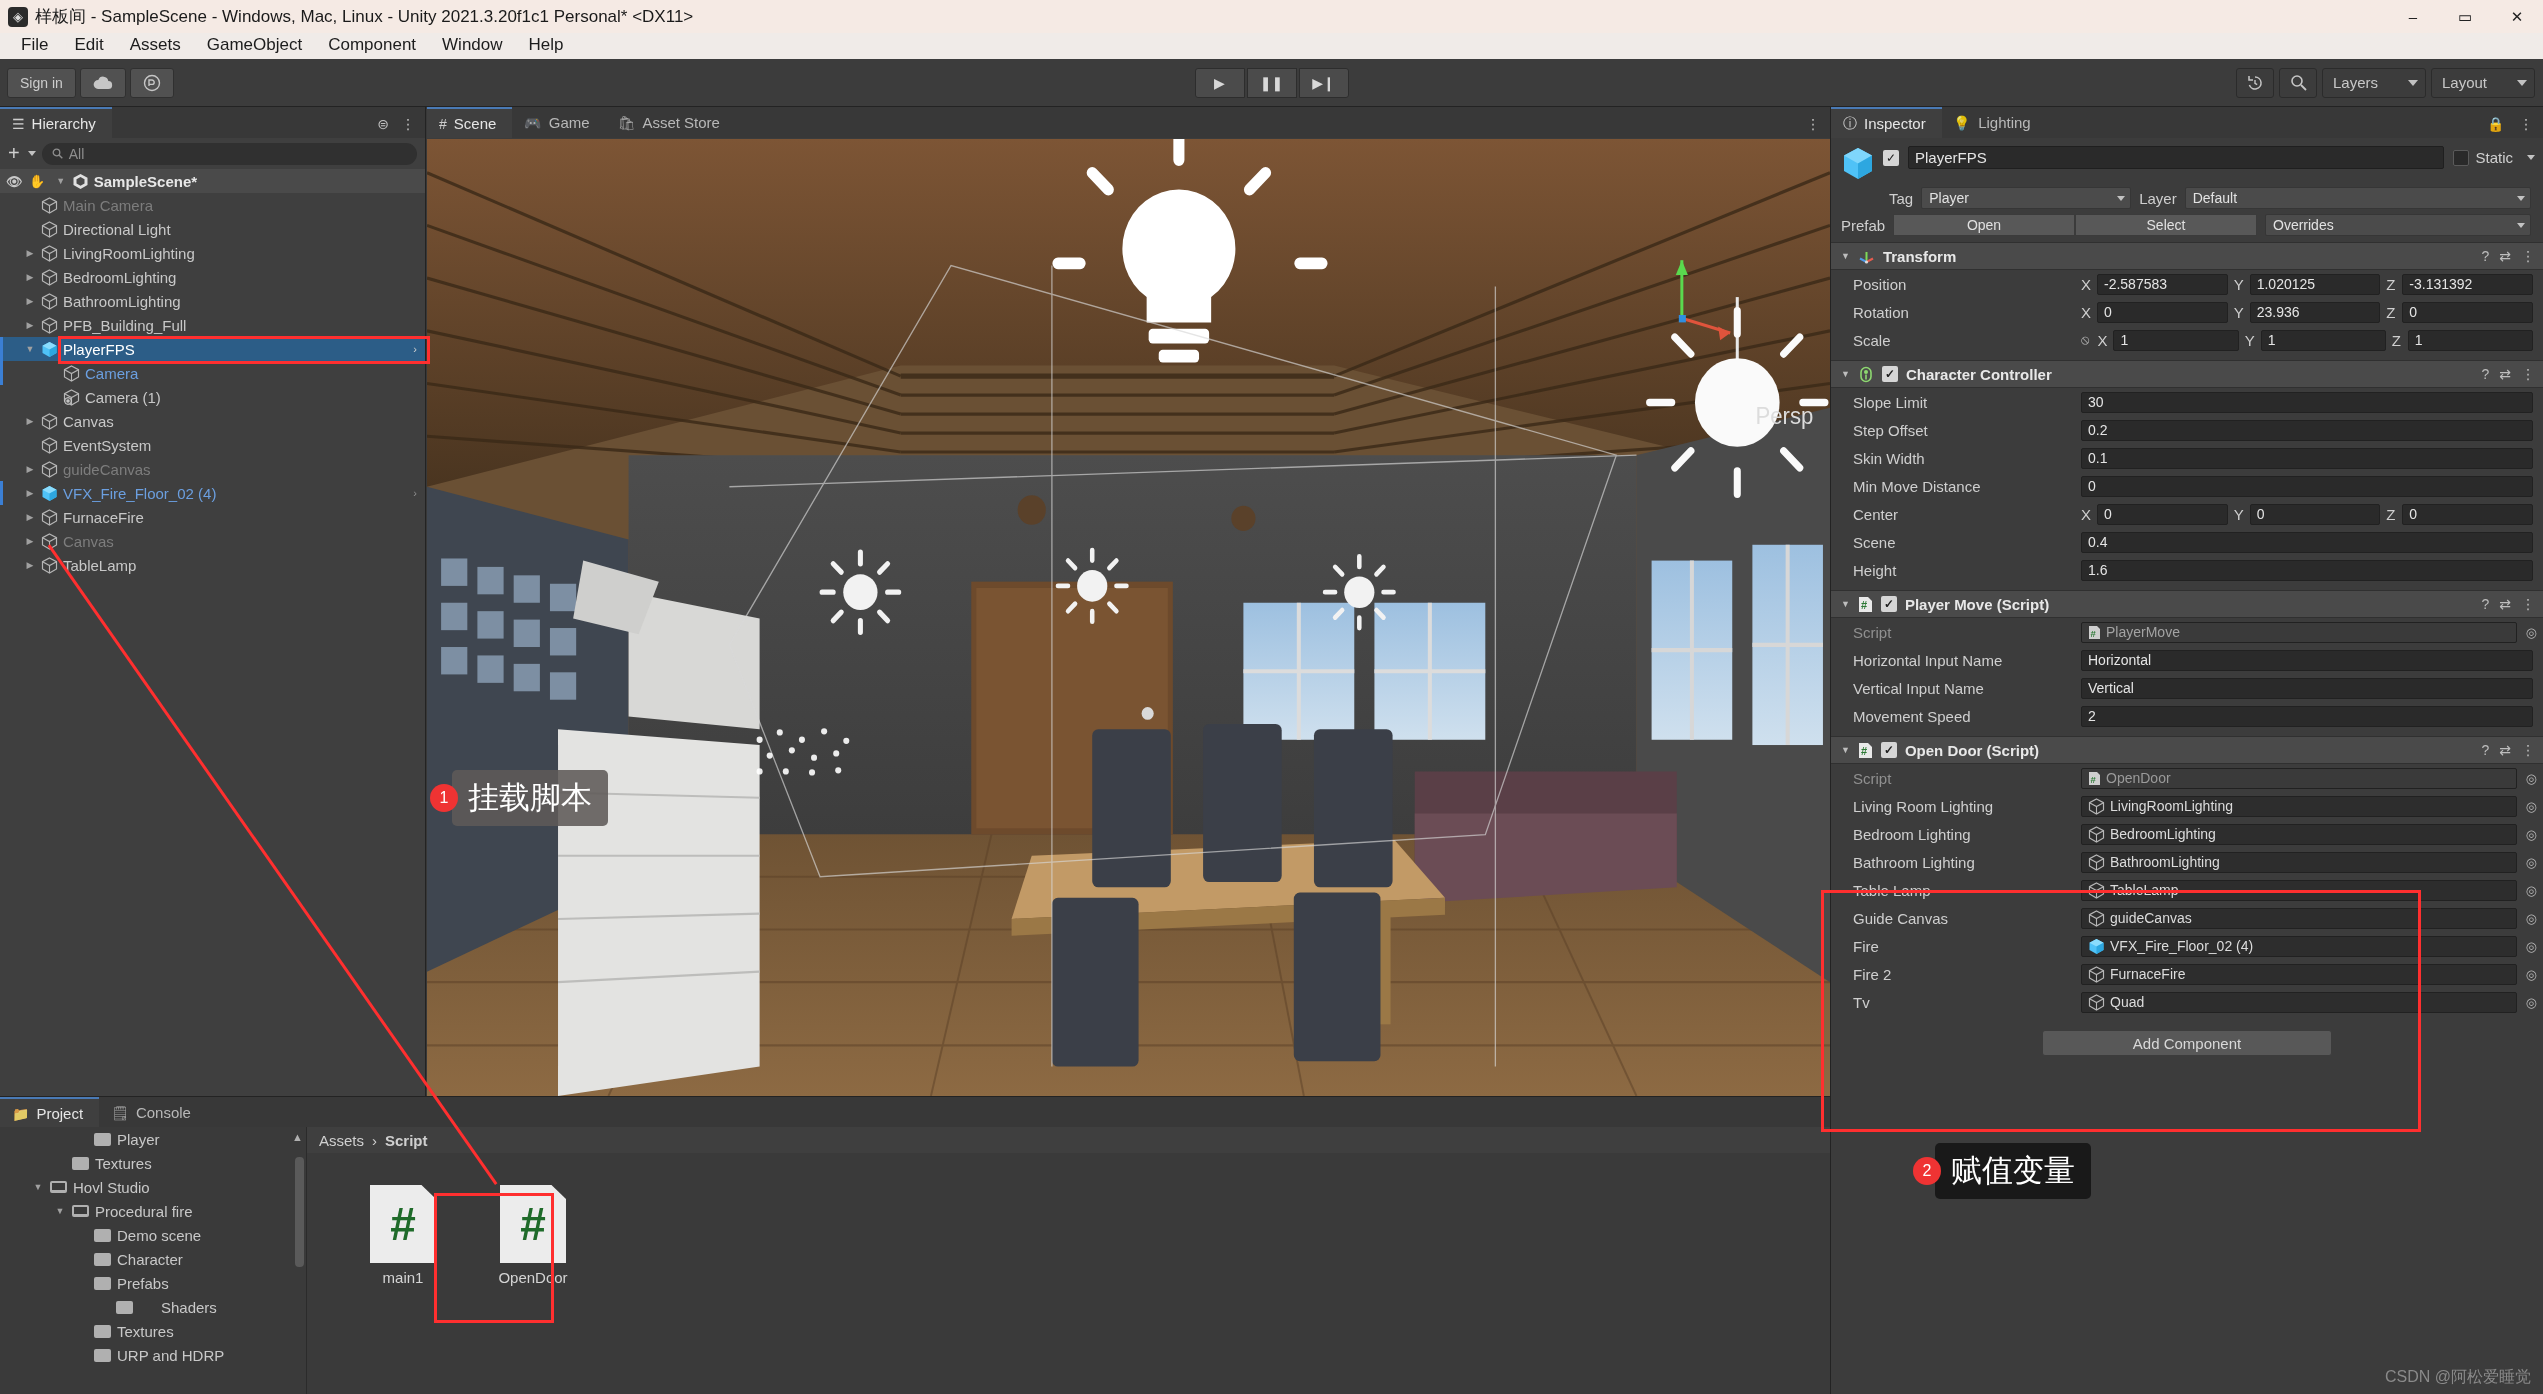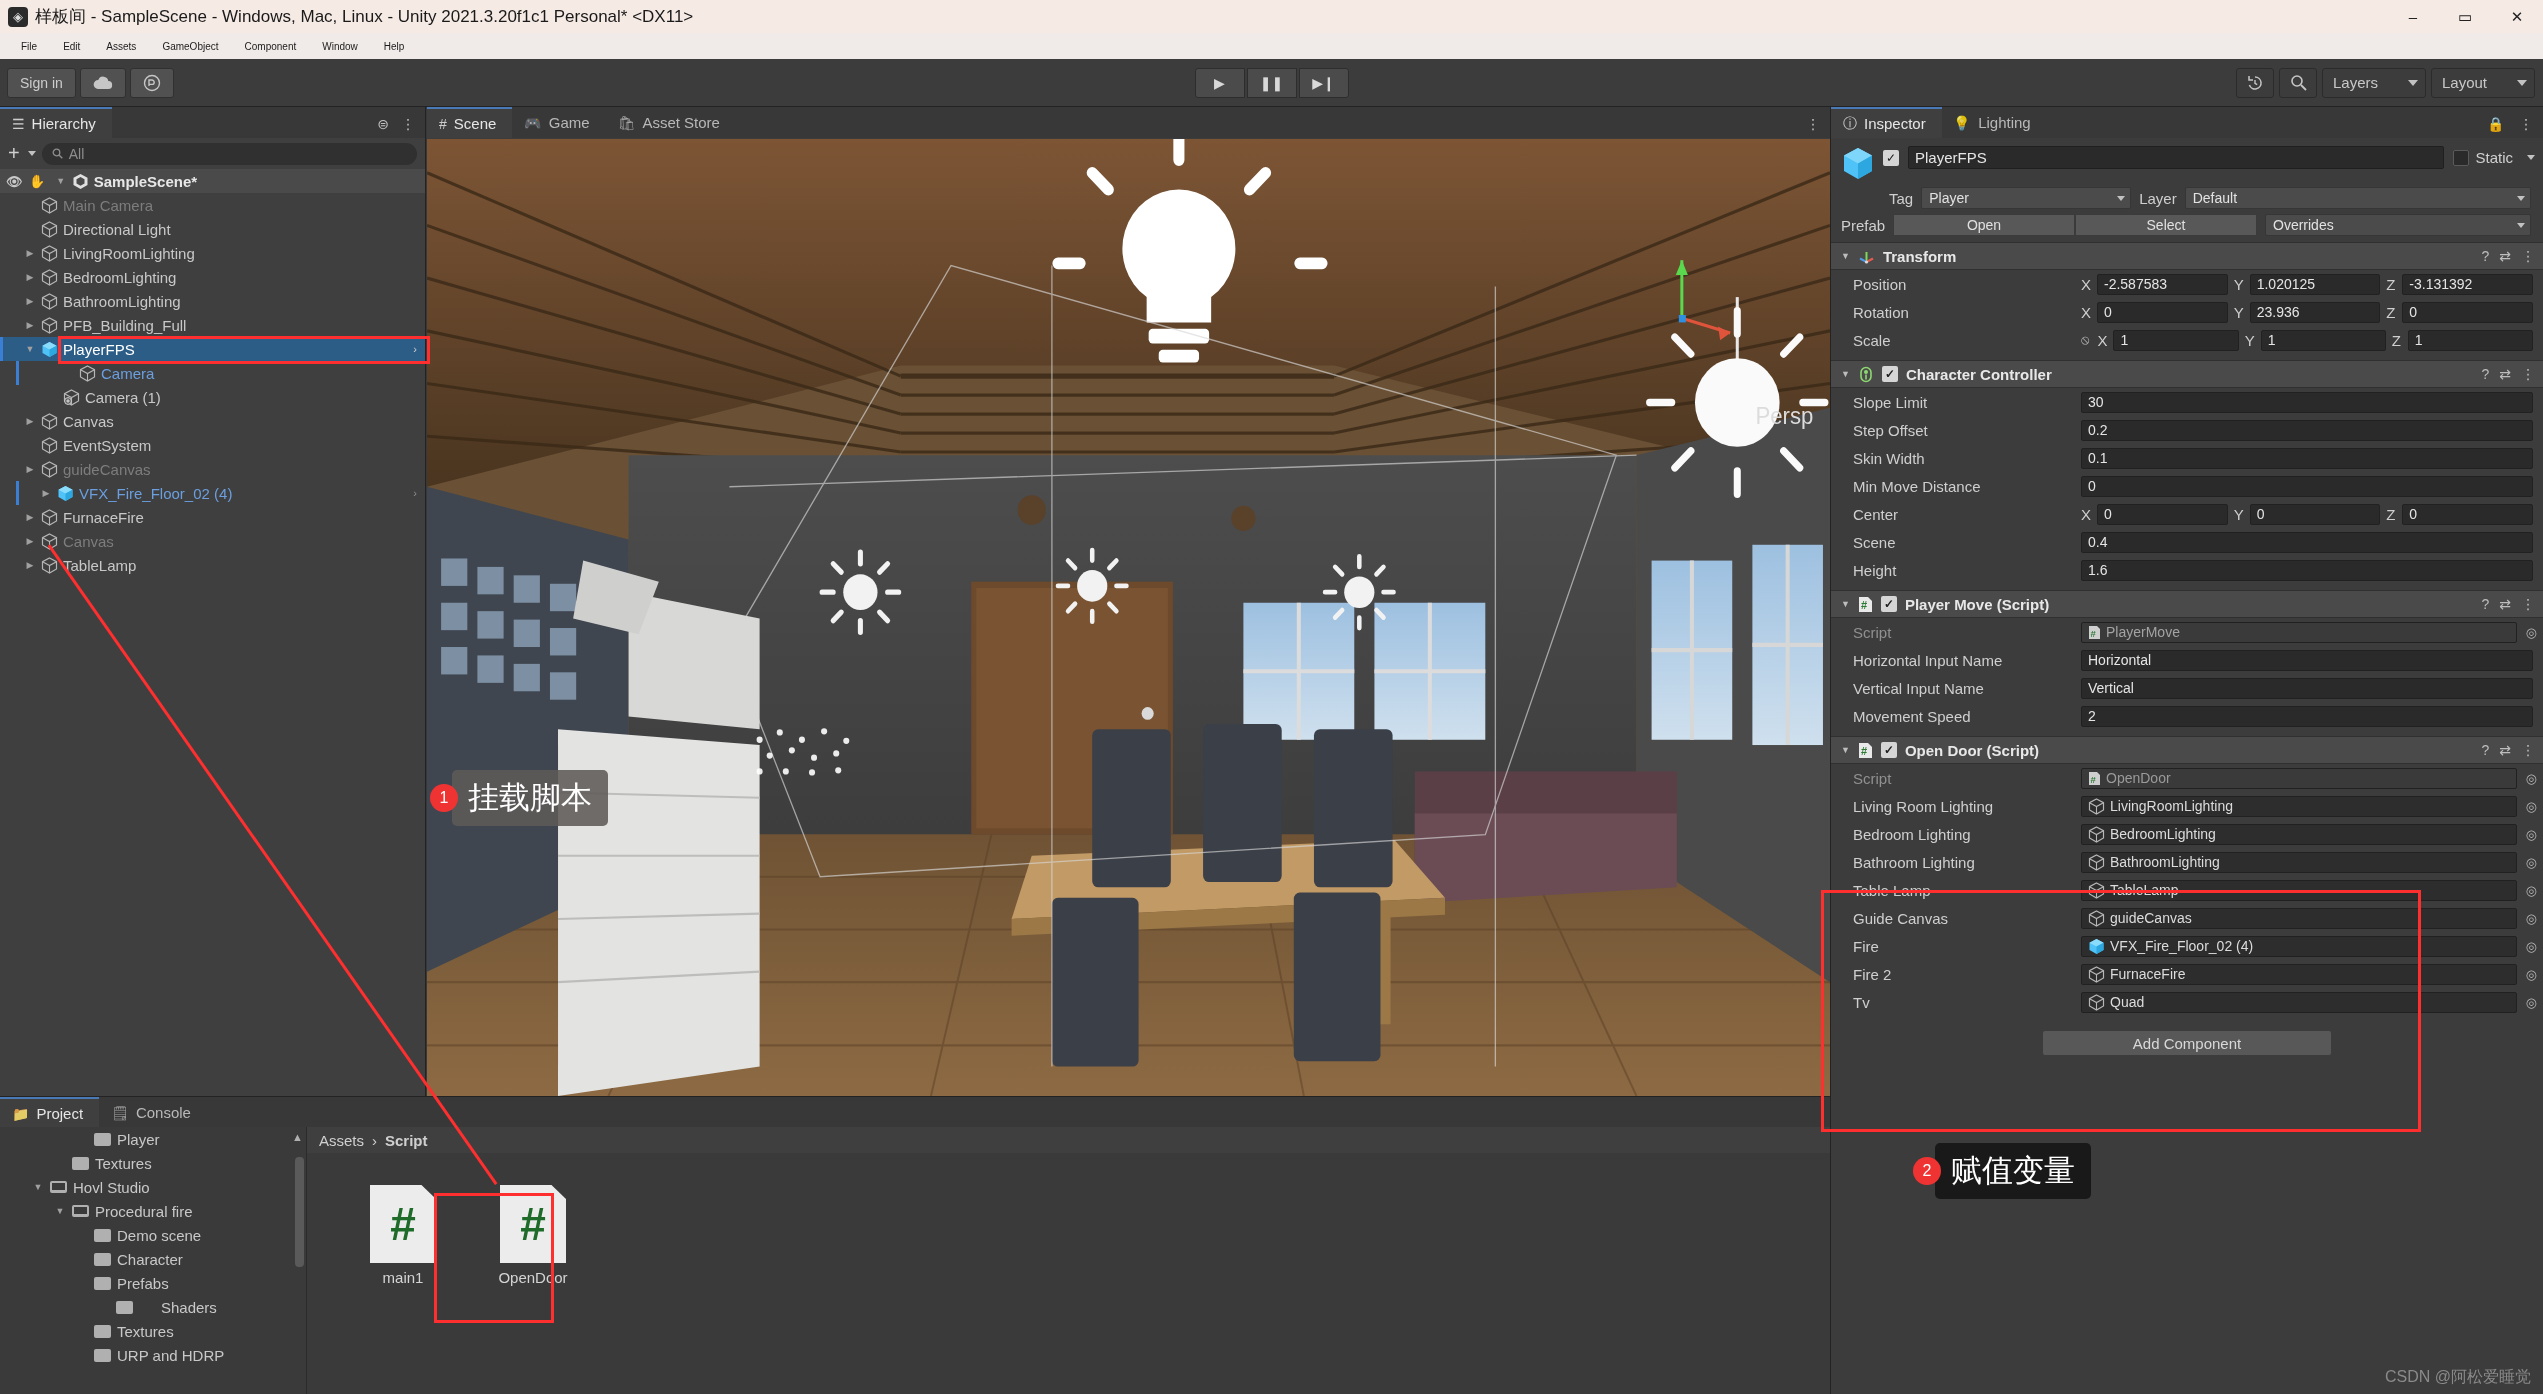--- a/index.html
+++ b/index.html
@@ -23,22 +23,22 @@
     background: #2b2b2b; color: #ddd; font-size: 13px;
     display: flex; align-items: center; justify-content: center;
     margin-right: 7px;
   }
   .win-btns { position: absolute; right: 0; top: 0; height: 33px; display: flex; }
   .win-btn { width: 52px; height: 33px; display: flex; align-items: center;
              justify-content: center; font-size: 15px; color: #222; }
 
   
   .menubar {
-    height: 26px; background: #f0ebe8; display: flex; align-items: center;
-    font-size: 10px; color: #1c1c1c; padding-left: 8px;
+    height: 26px; background: #f0ebe8; display: flex; 
+    font-size: 17px; color: #1c1c1c; padding-left: 8px;
   }
   .menubar .mi { padding: 2px 13px; }
 
   
   .toolbar {
     height: 48px; background: #3c3c3c; display: flex; align-items: center;
     border-bottom: 1px solid #232323; position: relative;
   }
   .tb-left { display: flex; align-items: center; padding-left: 7px; gap: 4px; }
   .tb-btn {
@@ -104,21 +104,21 @@
     font-size: 14px; color: #8e8e8e;
   }
   .hier-list { font-size: 15px; }
   .hrow {
     height: 24px; display: flex; align-items: center; gap: 5px;
     padding-left: 6px; color: #c8c8c8; position: relative;
   }
   .hrow.scene { background: #4a4a4a; color: #e8e8e8; font-weight: bold; }
   .hrow.selected { background: #2c5d87; color: #fff; }
   .hrow.dim { color: #7d7d7d; }
-  .hrow.blue-text { color: #6b9fe0; margin-left: 16px; }
+  .hrow.blue-text { color: #6b9fe0; }
   .tri { width: 12px; font-size: 9px; color: #a0a0a0; text-align: center; flex: none; }
   .tri.empty { visibility: hidden; }
   .cube-ico { width: 17px; height: 17px; flex: none; }
   .indent-1 { padding-left: 24px; }
   .indent-2 { padding-left: 46px; }
   .sel-bar { position: absolute; left: 0; top: 0; bottom: 0; width: 3px; background: #3b7fd4; }
 
   
   .sceneview {
     position: absolute; left: 427px; top: 107px; right: 713px; bottom: 298px;

